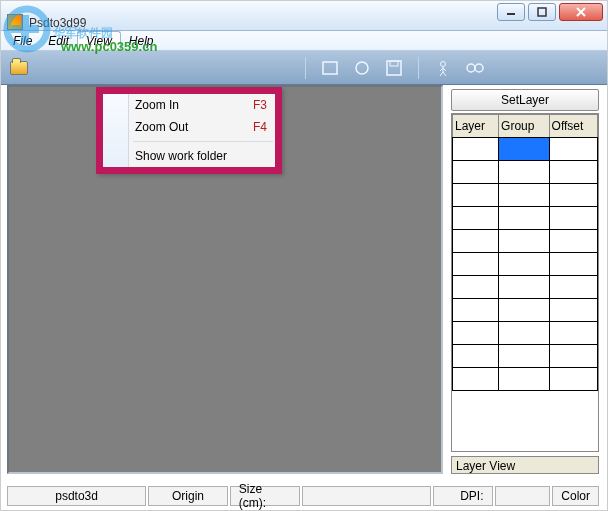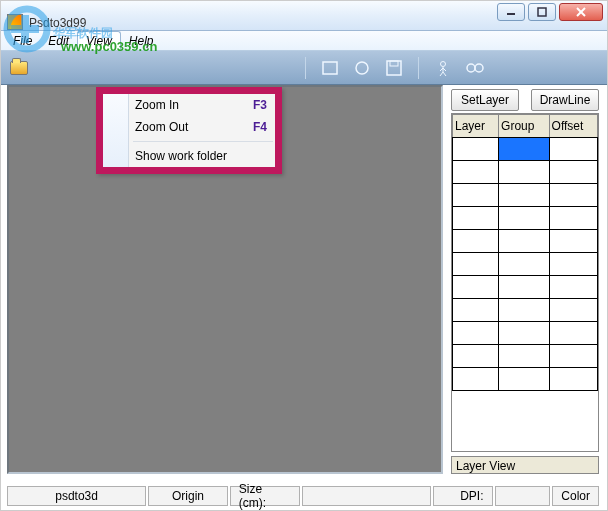--- a/index.html
+++ b/index.html
@@ -21,21 +21,21 @@
   
   .menubar { height: 20px; background: linear-gradient(#f8fbff,#e9f3fd); padding: 0 4px; display: flex; align-items: stretch; border-bottom: 1px solid #b8cde2; font-style: italic; }
   .menu-item { padding: 2px 8px; display:flex; align-items:center; }
   .menu-item.open { background:#fff; border:1px solid #9cb8d6; border-bottom:1px solid #fff; border-radius:3px 3px 0 0; position:relative; z-index:30; }
 
   
   .dropdown { position: absolute; left: 95px; top: 50px; width: 186px; background: #f4f4f4; border: 7px solid #be185d; box-shadow: 2px 2px 4px rgba(0,0,0,.2); z-index: 29; margin-top: 36px; }
   .dd-strip { position:absolute; left:0; top:0; bottom:0; width:26px; background: linear-gradient(#f8fbff,#e7f0fb); border-right:1px solid #d0dae6;}
   .dd-item { position:relative; height:22px; display:flex; align-items:center; padding-left:32px; padding-right:8px;}
   .dd-sep { margin: 3px 2px 3px 30px; border-top:1px solid #d7dde5; }
-  .dd-shortcut { margin-left:auto; color:#4c1d95;font-weight:bold; }
+  .dd-shortcut { margin-left:auto; color:#b91c1c; }
 
   
   .toolbar { height: 34px; background: linear-gradient(#b0c6de,#87a6c7); border-bottom:1px solid #5f7d9b; display:flex; align-items:center; padding:0 8px; gap:12px; }
   .tb-icon { width:20px; height:20px; display:flex; align-items:center; justify-content:center; color:#eef6ff; }
   .tb-sep { width:1px; height:22px; background:#6f8eac; border-right:1px solid #c3d6e9; margin:0 2px;}
   .tb-folder { width:18px; height:14px; background:linear-gradient(#ffe67a,#e7a72c); border:1px solid #777; border-radius:2px; position:relative;}
   .tb-folder::before{content:"";position:absolute;left:1px;top:-4px;width:7px;height:4px;background:#ffe67a;border:1px solid #777;border-bottom:none;border-radius:2px 2px 0 0;}
 
   
   .client { position:absolute; top:84px; left:6px; right:6px; bottom:36px; display:flex; gap:6px; }
@@ -147,21 +147,20 @@
       </svg>
     </div>
 </div>
 
 <div class="client">
   <div class="canvas-frame"></div>
 
   <div class="right-panel">
     <div class="tab-row">
       <div class="tab-btn">SetLayer</div>
-      <div class="tab-btn">DrawLine</div>
     </div>
 
     <div class="grid-wrap">
       <table class="layer-grid">
         <tbody>
             <tr>
           <th>Layer</th>
           <th>Group</th>
           <th>Offset</th>
         </tr>

